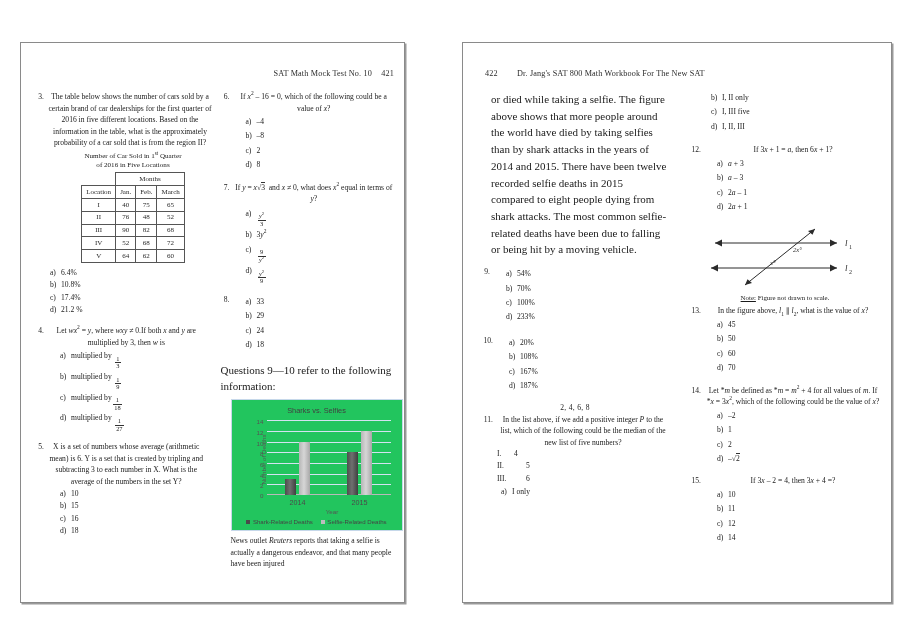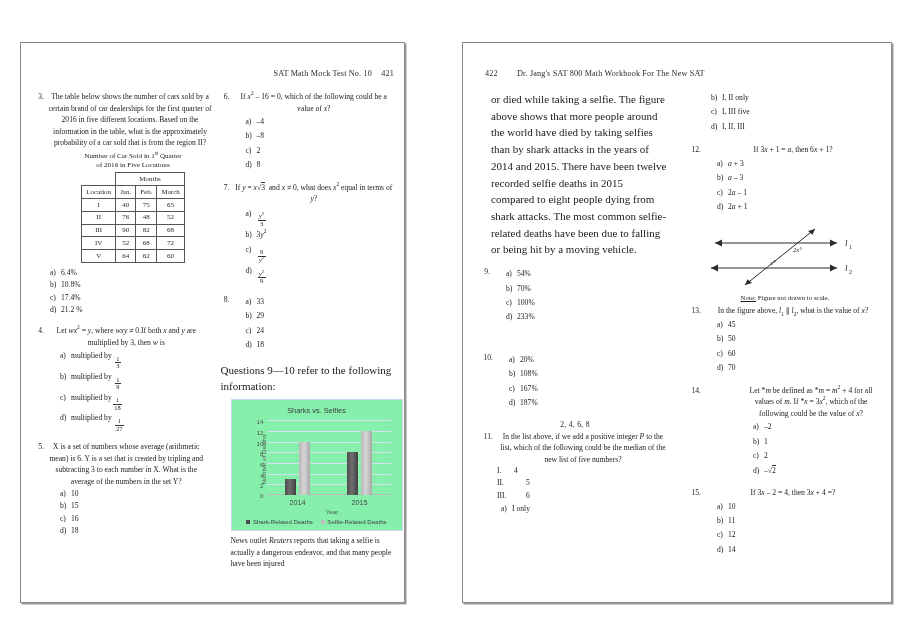--- a/index.html
+++ b/index.html
@@ -130,21 +130,21 @@
     margin: 6px 0 4px 0;
   }
 
   
   .chart-box {
     border: .8px solid #c6d8ea;
     width: 172px;
     height: 132px;
     margin: 2px 0 4px 10px;
     position: relative;
-    background: #86efac;
+    background: #22c55e;
     box-sizing: border-box;
   }
   .chart-title {
     position: absolute;
     top: 6px; left: 0; right: 0;
     text-align: center;
     font-family: "Liberation Sans", sans-serif;
     font-size: 7.4px;
     color: #404040;
   }
@@ -606,21 +606,21 @@
                   <span class="txt">100%</span>
                 </div>
               <div class="choice tight">
                   <span class="lbl">d)</span>
                   <span class="txt">233%</span>
                 </div>
             </div>
           </div>
         </div>
 
-        <div class="q" style="margin-top:27px;">
+        <div class="q" style="margin-top:10px;">
           <div class="num wide">10.</div>
           <div class="body">
             <div class="choices">
               <div class="choice tight">
                   <span class="lbl">a)</span>
                   <span class="txt">20%</span>
                 </div>
               <div class="choice tight">
                   <span class="lbl">b)</span>
                   <span class="txt">108%</span>
@@ -744,21 +744,21 @@
                   <span class="txt">60</span>
                 </div>
               <div class="choice tight">
                   <span class="lbl">d)</span>
                   <span class="txt">70</span>
                 </div>
             </div>
           </div>
         </div>
 
-        <div class="q" style="margin-top:9px;gap:36px;">
+        <div class="q" style="margin-top:9px;">
           <div class="num wide">14.</div>
           <div class="body">
             <span class="stem">Let *<i class="v">m</i> be defined as *<i class="v">m</i> = <i class="v">m</i><sup>2</sup> + 4 for all values of <i class="v">m</i>. If *<i class="v">x</i> = 3<i class="v">x</i><sup>2</sup>, which of the following could be the value of <i class="v">x</i>?</span>
             <div class="choices">
               <div class="choice tight">
                   <span class="lbl">a)</span>
                   <span class="txt">–2</span>
                 </div>
               <div class="choice tight">
                   <span class="lbl">b)</span>

